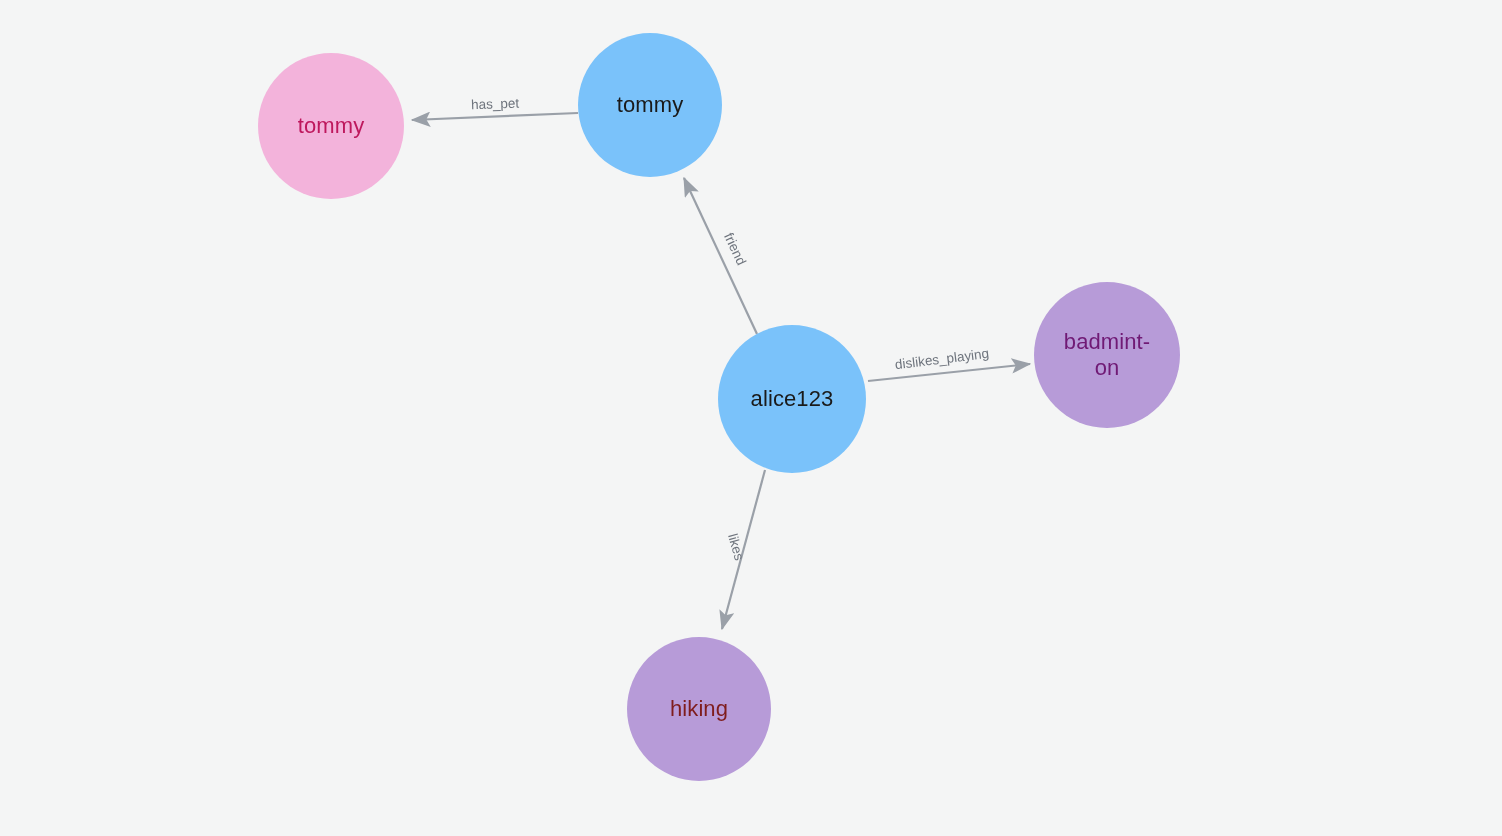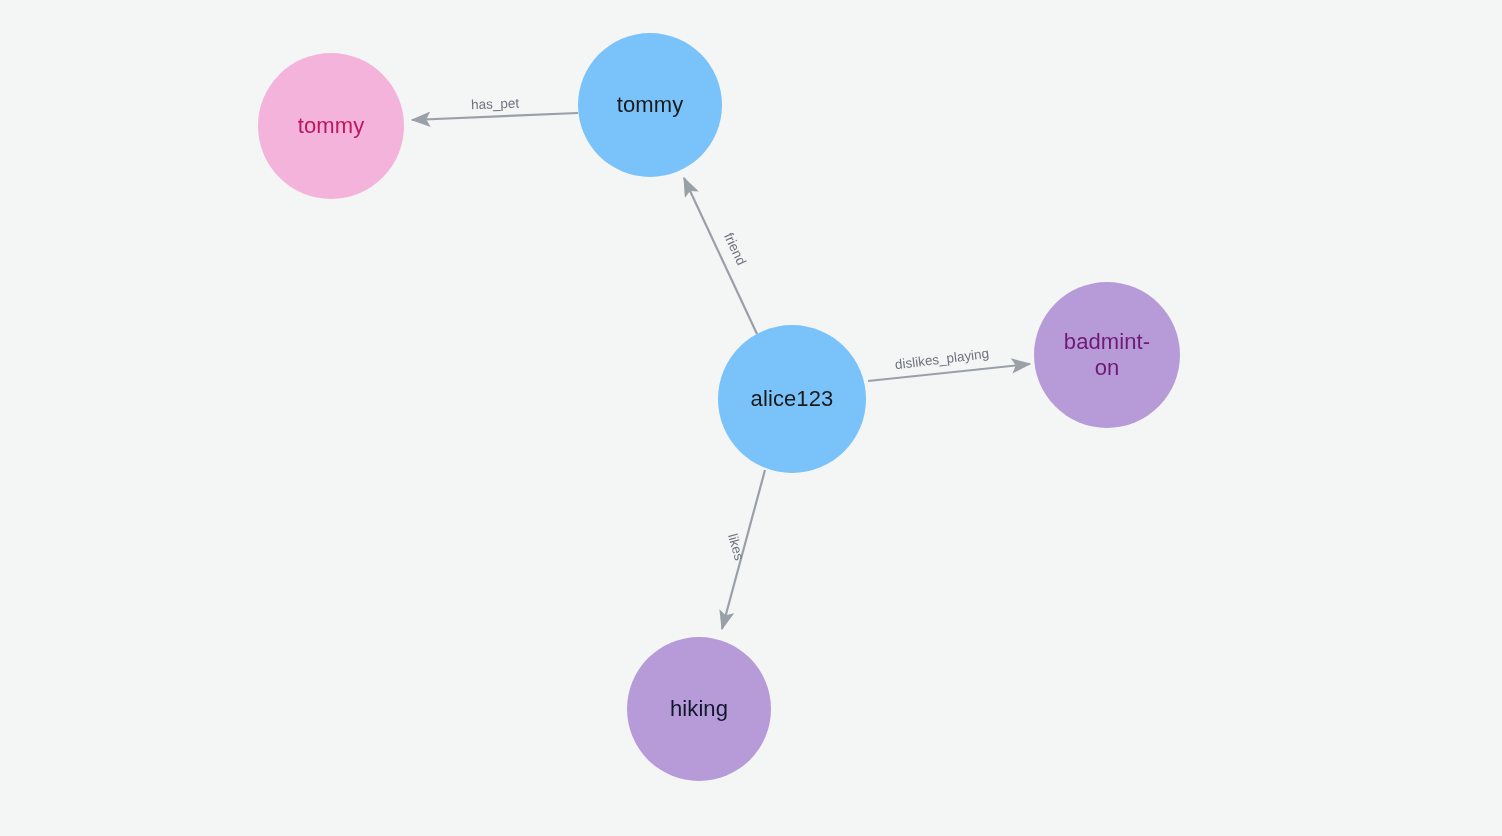--- a/index.html
+++ b/index.html
@@ -93,17 +93,17 @@
         <span class="node-label" style="color: rgb(26, 26, 26);">tommy</span>
       </div>
       <div class="graph-node" style="left: 718px; top: 325px; width: 148px; height: 148px; background: rgb(122, 194, 250);">
         <span class="node-label" style="color: rgb(26, 26, 26);">alice123</span>
       </div>
       <div class="graph-node" style="left: 1034px; top: 282px; width: 146px; height: 146px; background: rgb(183, 155, 216);">
         <span class="node-label" style="color: #701a75;">badmint-
 on</span>
       </div>
       <div class="graph-node" style="left: 627px; top: 637px; width: 144px; height: 144px; background: rgb(183, 155, 216);">
-        <span class="node-label" style="color: #0f172a;">hiking</span>
+        <span class="node-label" style="color: #7f1d1d;">hiking</span>
       </div>
     </div>
 
 </div>
 
 </body></html>

